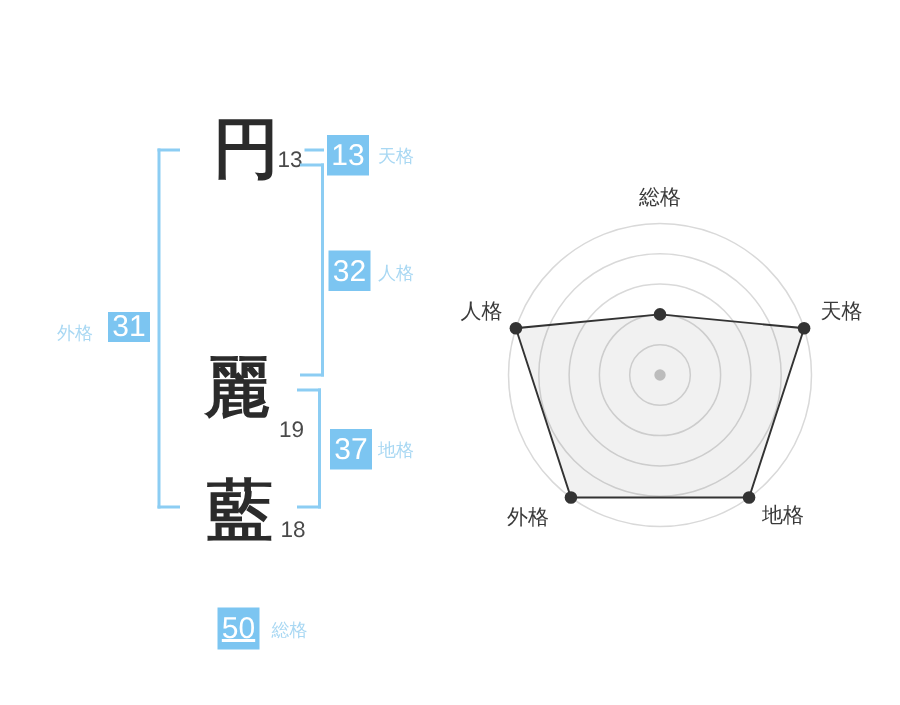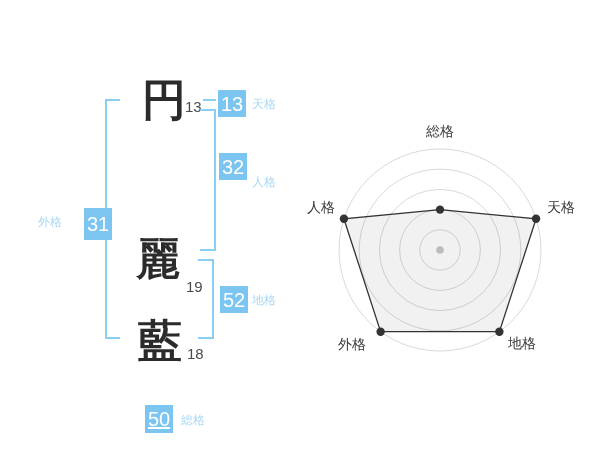--- a/index.html
+++ b/index.html
@@ -48,23 +48,23 @@
   }
   .connector-tenkaku{
     left:203px;top:99px;width:13px;height:2px;background:var(--bracket-blue);
   }
   .badge{
     position:absolute;width:28px;height:27px;background:var(--badge-blue);
     color:#ffffff;font-size:20px;display:flex;align-items:center;justify-content:center;
     line-height:1;
   }
   .b-tenkaku{left:218px;top:90px;}
-  .b-jinkaku{left:219px;top:153px;}
+  .b-jinkaku{left:219px;top:167px;}
   .b-chikaku{left:220px;top:286px;}
-  .b-gaikaku{left:72px;top:208px;height:32px;margin-left:12px;}
+  .b-gaikaku{left:72px;top:208px;height:20px;}
   .b-soukaku{left:145px;top:405px;height:28px;text-decoration:underline;}
   .badge-label{
     position:absolute;font-size:12px;color:var(--label-blue);line-height:1;
   }
   .l-tenkaku{left:252px;top:98px;}
   .l-jinkaku{left:252px;top:176px;}
   .l-chikaku{left:252px;top:294px;}
   .l-gaikaku{left:38px;top:216px;width:24px;text-align:right;}
   .l-soukaku{left:181px;top:414px;}
   .radar{position:absolute;left:300px;top:115px;}
@@ -85,21 +85,21 @@
   <div class="bracket connector-tenkaku"></div>
   <div class="bracket bracket-jinkaku"></div>
   <div class="bracket bracket-chikaku"></div>
 
   <div class="badge b-tenkaku">13</div>
   <div class="badge-label l-tenkaku">天格</div>
 
   <div class="badge b-jinkaku">32</div>
   <div class="badge-label l-jinkaku">人格</div>
 
-  <div class="badge b-chikaku">52</div>
+  <div class="badge b-chikaku">37</div>
   <div class="badge-label l-chikaku">地格</div>
 
   <div class="badge-label l-gaikaku">外格</div>
   <div class="badge b-gaikaku">31</div>
 
   <div class="badge b-soukaku">50</div>
   <div class="badge-label l-soukaku">総格</div>
 
   <svg id="radar-svg" class="radar" width="300" height="260" viewBox="0 0 300 260">
       <circle cx="140" cy="135" r="20.2" fill="none" stroke="#d9d9d9" stroke-width="1"></circle>

